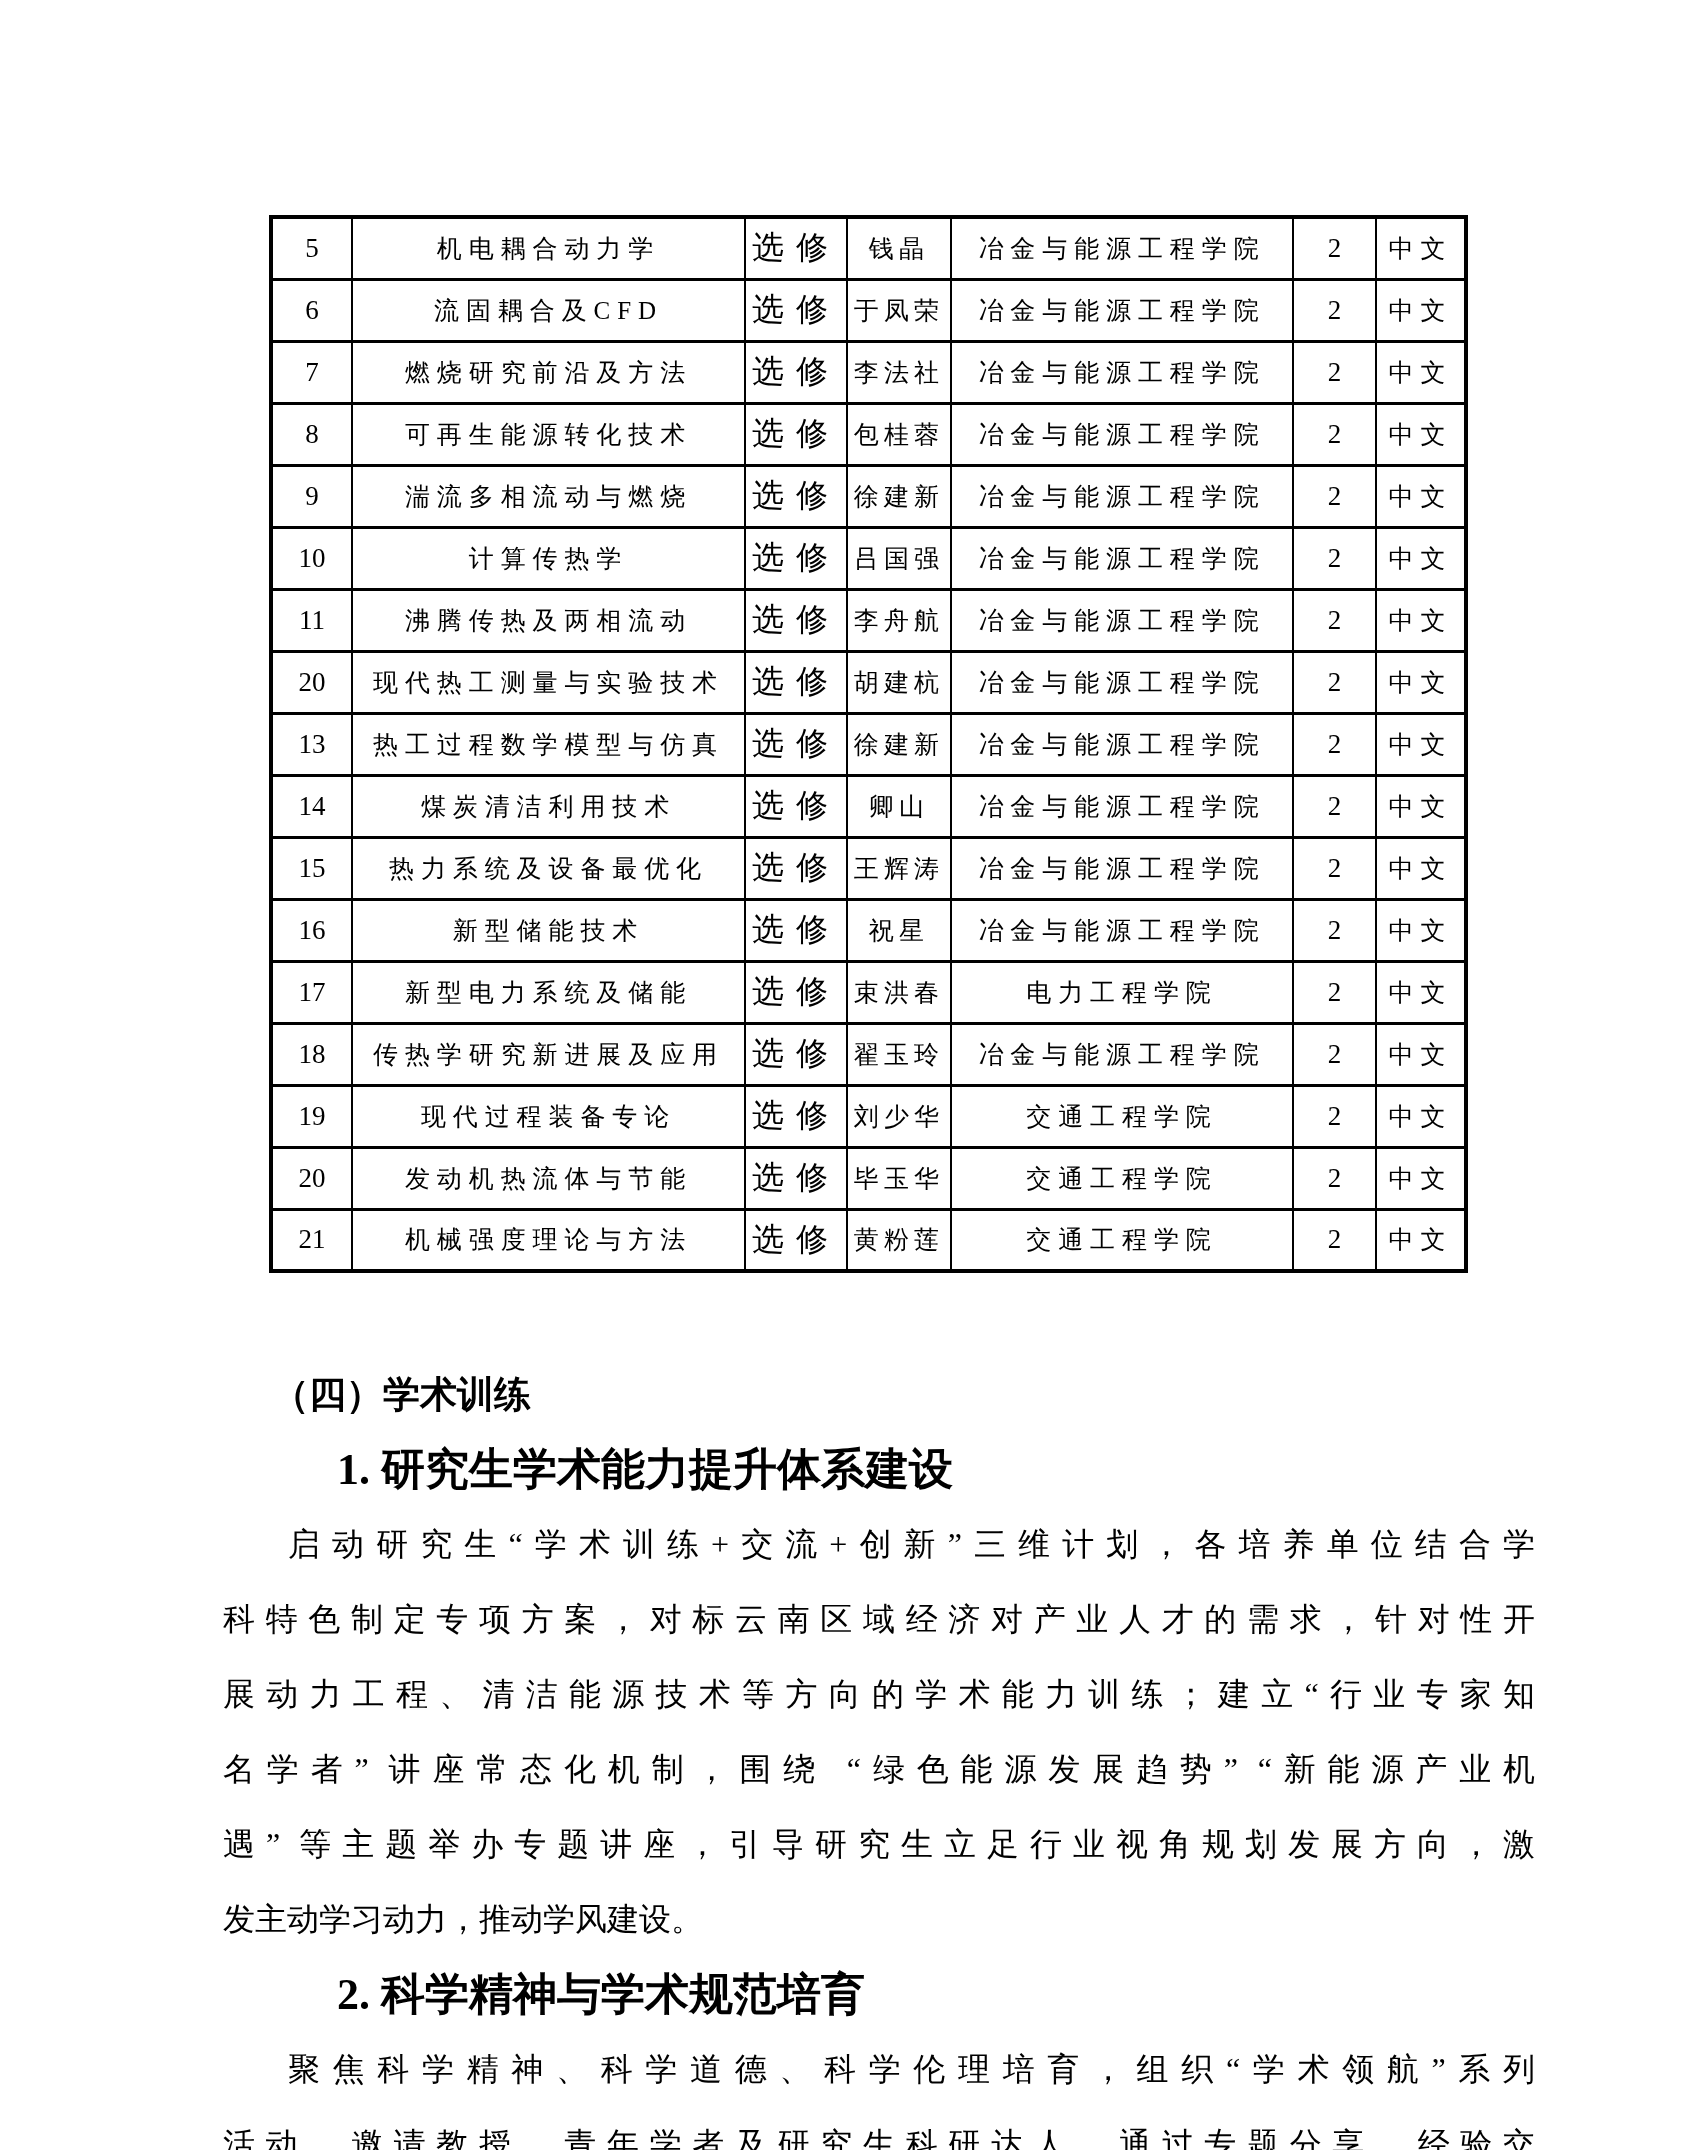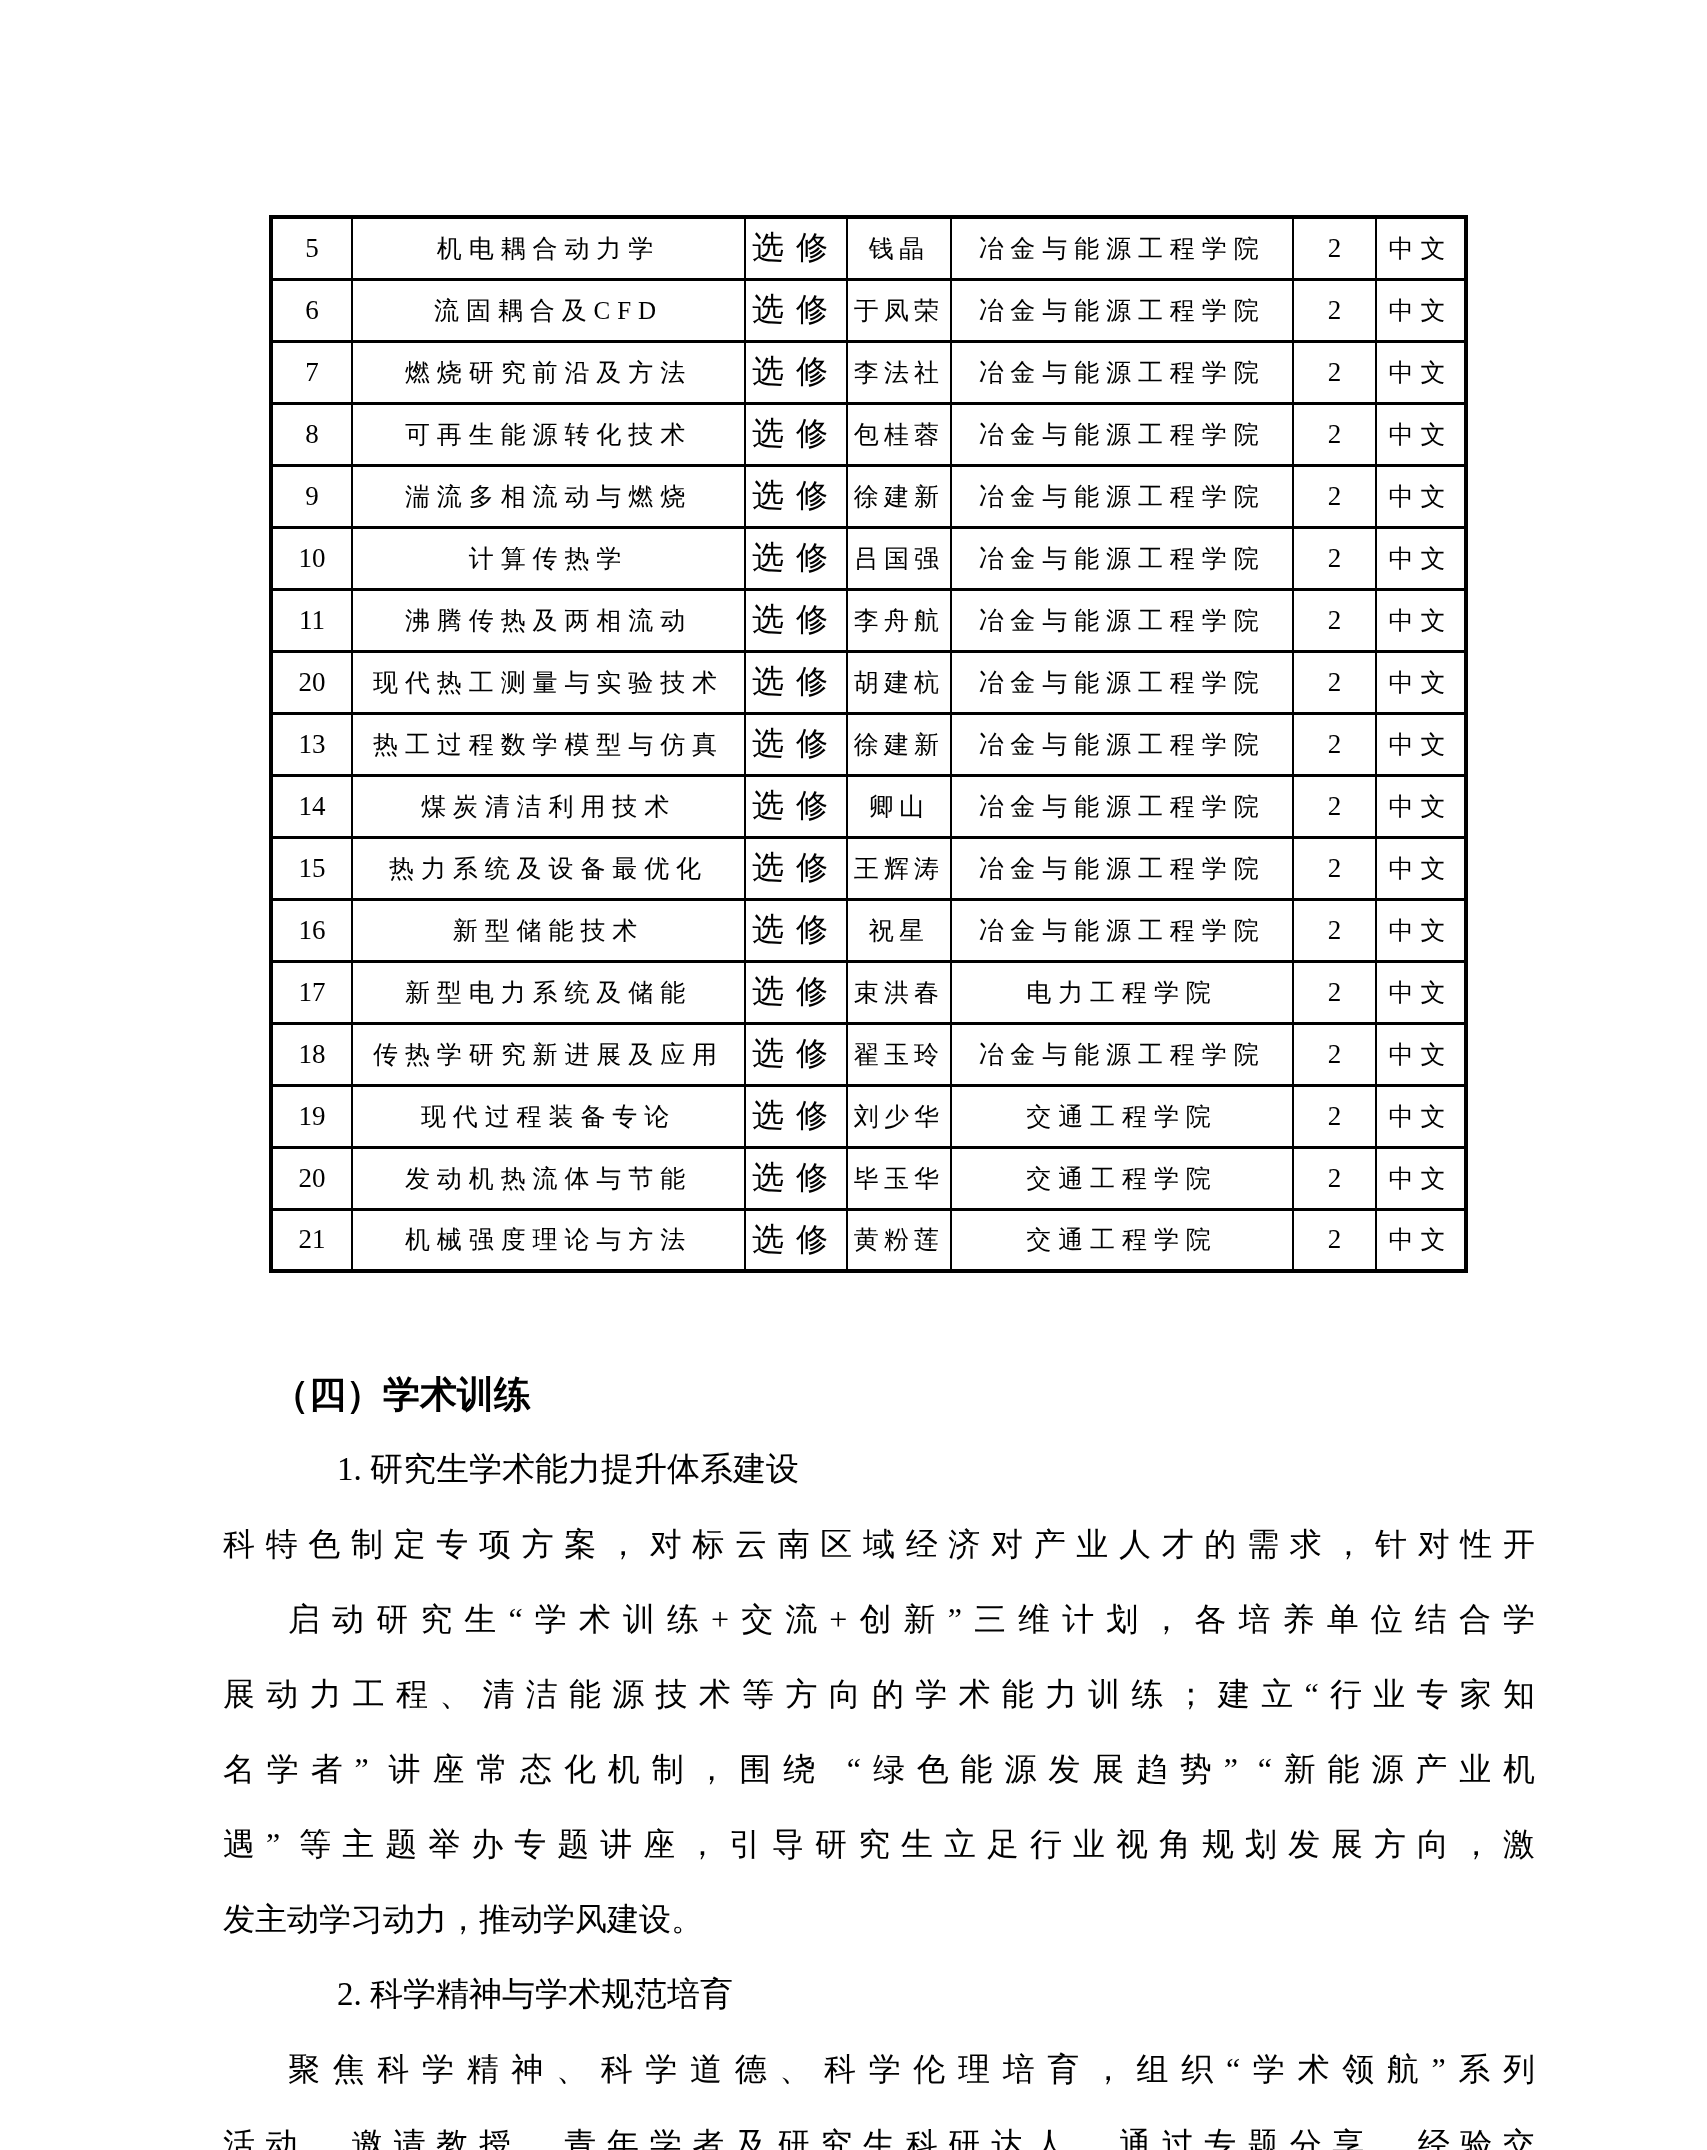--- a/index.html
+++ b/index.html
@@ -35,21 +35,21 @@
   .line{
     height:75px;line-height:75px;font-size:32px;
     white-space:nowrap;
   }
   .jline{
     white-space:normal;
     text-align:justify;text-align-last:justify;
     text-justify:inter-ideograph;
   }
   .h-sec{font-weight:bold;font-size:37px;padding-left:49px;}
-  .h-sub{font-weight:normal;font-size:33px;padding-left:114px;}
+  .h-sub{font-weight:bold;font-size:44px;padding-left:114px;}
   .p-first{padding-left:65px;}
   .p-last{text-align:right;text-align-last:left;}
 </style>
 </head>
 <body>
 
 <table class="course-table">
   <colgroup>
     <col style="width:81px">
     <col style="width:393px">
@@ -212,22 +212,22 @@
         <td class="c-cn">交通工程学院</td>
         <td class="c-credit">2</td>
         <td class="c-cn">中文</td>
       </tr>
     </tbody>
 </table>
 
 <div class="textblock">
   <div class="line h-sec">（四）学术训练</div>
   <div class="line h-sub">1. 研究生学术能力提升体系建设</div>
+  <div class="line jline p-first">启动研究生“学术训练+交流+创新”三维计划，各培养单位结合学</div>
   <div class="line jline">科特色制定专项方案，对标云南区域经济对产业人才的需求，针对性开</div>
-  <div class="line jline p-first">启动研究生“学术训练+交流+创新”三维计划，各培养单位结合学</div>
   <div class="line jline">展动力工程、清洁能源技术等方向的学术能力训练；建立“行业专家知</div>
   <div class="line jline">名学者” 讲座常态化机制，围绕 “绿色能源发展趋势” “新能源产业机</div>
   <div class="line jline">遇” 等主题举办专题讲座，引导研究生立足行业视角规划发展方向，激</div>
   <div class="line p-last">发主动学习动力，推动学风建设。</div>
   <div class="line h-sub">2. 科学精神与学术规范培育</div>
   <div class="line jline p-first">聚焦科学精神、科学道德、科学伦理培育，组织“学术领航”系列</div>
   <div class="line jline">活动，邀请教授、青年学者及研究生科研达人，通过专题分享、经验交</div>
 </div>
 
 

